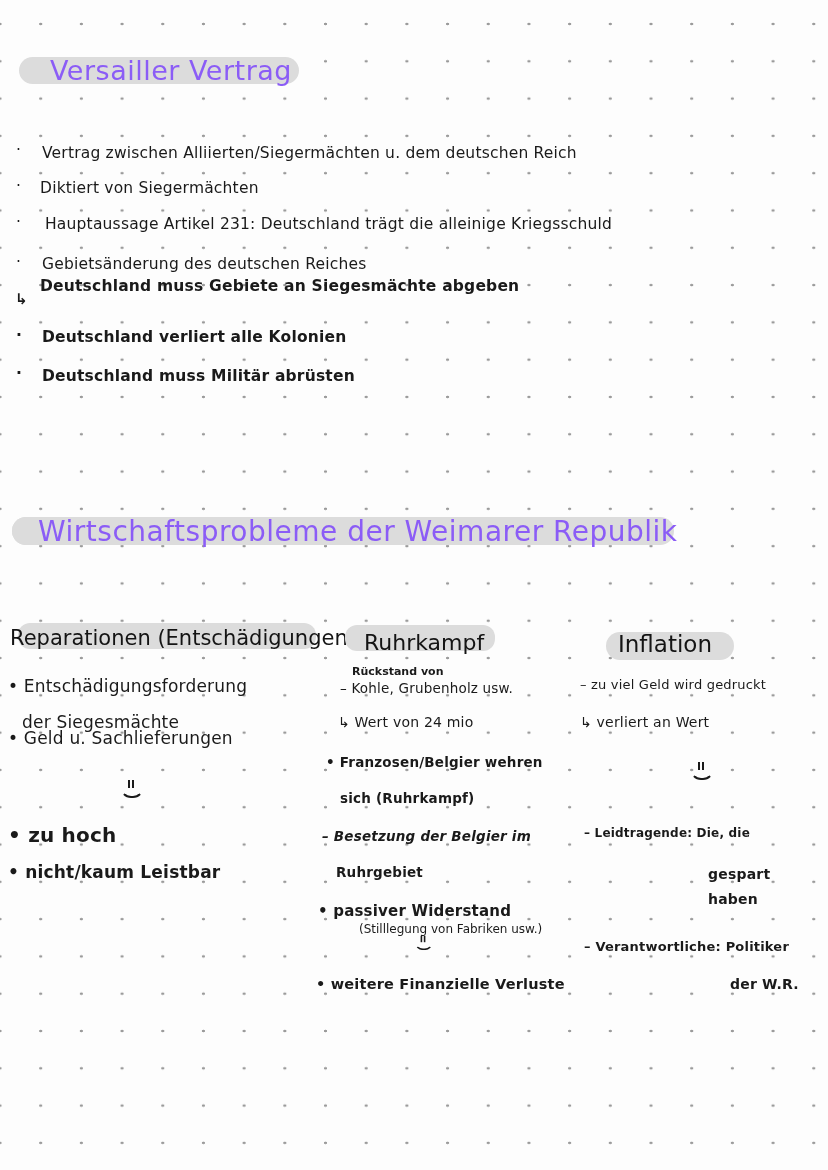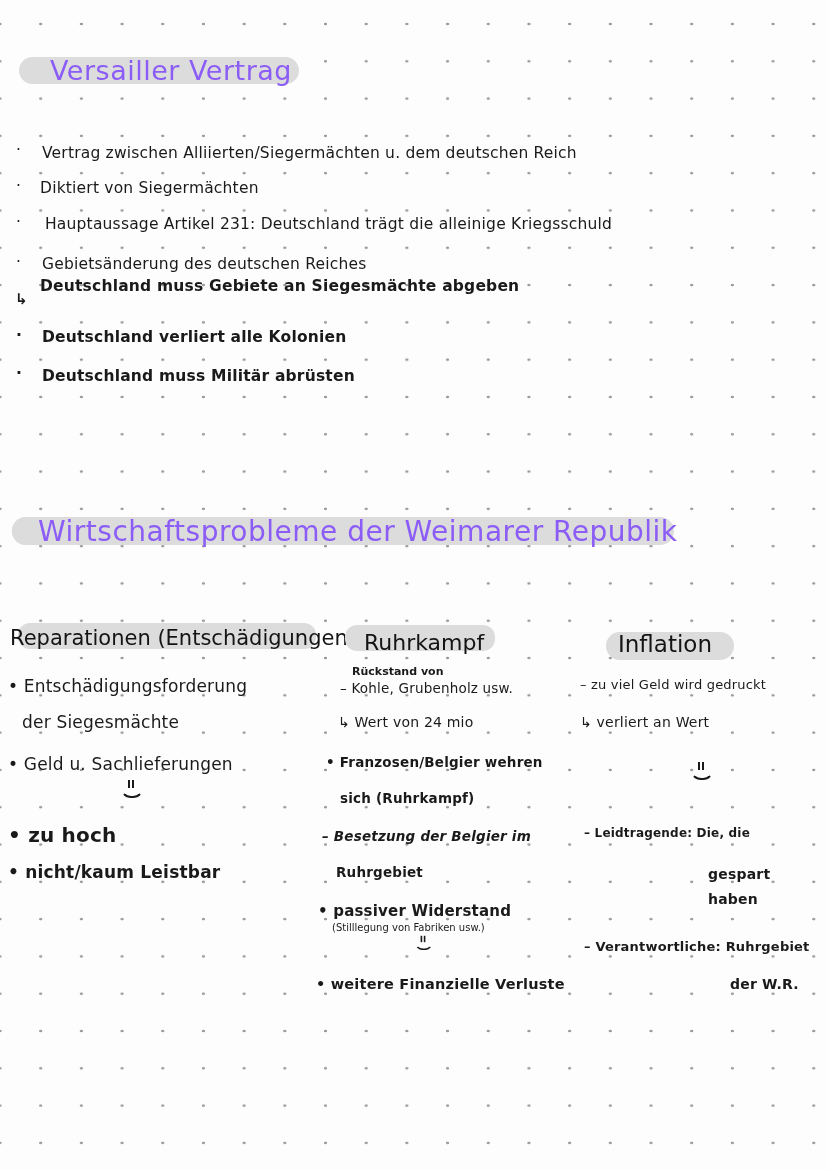--- a/index.html
+++ b/index.html
@@ -19,21 +19,21 @@
     .title {
       font-family: "DejaVu Sans", sans-serif; font-weight: 400;
       letter-spacing: 0.5px; color: #8b5cf6;
     }
     .t1 { font-size: 27px; }
     .t2 { font-size: 28px; }
     .sub { font-size: 22px; color: #141414; }
     .line { font-size: 15.5px; font-weight: 600; letter-spacing: 0.2px; }
     .line.light { font-weight: 400; }
     .small { font-size: 11px; font-weight: 600; }
-    .tiny { font-size: 10px; font-weight: 400; }
+    .tiny { font-size: 12px; font-weight: 400; margin-left: 27px; }
     .arrow { font-size: 15px; font-weight: 600; }
     .conclude {
       position: absolute; width: 26px; height: 18px;
     }
     .conclude::before {
       content: ""; position: absolute; left: 2px; top: 7px; width: 20px; height: 9px;
       border-bottom: 2.4px solid #1a1a1a; border-left: 2px solid transparent; border-right: 2px solid transparent;
       border-radius: 0 0 12px 12px;
     }
     .conclude::after {
@@ -69,21 +69,21 @@
 <div class="abs line" style="left:42px; top:367px;">Deutschland muss Militär abrüsten</div>
 
 <div class="hl" style="left:12px; top:517px; width:414px; height:28px; width:414px;"></div>
 <div class="hl" style="left:12px; top:517px; width:662px; height:28px;"></div>
 <div class="abs title t2" style="left:38px; top:515px;">Wirtschaftsprobleme der Weimarer Republik</div>
 
 <div class="hl" style="left:18px; top:623px; width:298px; height:26px; border-radius:12px;"></div>
 <div class="abs sub" style="left:10px; top:626px; font-size:21px;">Reparationen (Entschädigungen)</div>
 <div class="abs line light" style="left:8px; top:676px; font-size:17px;">• Entschädigungsforderung</div>
 <div class="abs line light" style="left:22px; top:712px; font-size:17px;">der Siegesmächte</div>
-<div class="abs line light" style="left:8px; top:754px; font-size:17px;">• Geld u. Sachlieferungen</div>
+<div class="abs line light" style="left:8px; top:728px; font-size:17px;">• Geld u. Sachlieferungen</div>
 <div class="conclude" style="left:118px; top:780px;"></div>
 <div class="abs line" style="left:8px; top:823px; font-size:20px;">• zu hoch</div>
 <div class="abs line" style="left:8px; top:862px; font-size:17px;">• nicht/kaum Leistbar</div>
 
 <div class="hl" style="left:345px; top:625px; width:150px; height:26px; border-radius:12px;"></div>
 <div class="abs sub" style="left:364px; top:630px;">Ruhrkampf</div>
 <div class="abs small" style="left:352px; top:665px;">Rückstand von</div>
 <div class="abs line light" style="left:340px; top:680px; font-size:13.5px;">– Kohle, Grubenholz usw.</div>
 <div class="abs line light" style="left:338px; top:714px; font-size:14px;">↳ Wert von 24 mio</div>
 <div class="abs line" style="left:326px; top:754px; font-size:13.5px;">• Franzosen/Belgier wehren</div>
@@ -96,14 +96,14 @@
 <div class="abs line" style="left:316px; top:976px; font-size:14.5px;">• weitere Finanzielle Verluste</div>
 
 <div class="hl" style="left:606px; top:632px; width:128px; height:28px;"></div>
 <div class="abs sub" style="left:618px; top:631px; font-size:23px;">Inflation</div>
 <div class="abs line light" style="left:580px; top:677px; font-size:13px;">– zu viel Geld wird gedruckt</div>
 <div class="abs line light" style="left:580px; top:714px; font-size:14px;">↳ verliert an Wert</div>
 <div class="conclude" style="left:688px; top:762px;"></div>
 <div class="abs line" style="left:584px; top:826px; font-size:12px;">– Leidtragende: Die, die</div>
 <div class="abs line" style="left:708px; top:866px; font-size:14px;">gespart</div>
 <div class="abs line" style="left:708px; top:891px; font-size:14px;">haben</div>
-<div class="abs line" style="left:584px; top:939px; font-size:13px;">– Verantwortliche: Ruhrgebiet</div>
+<div class="abs line" style="left:584px; top:939px; font-size:13px;">– Verantwortliche: Politiker</div>
 <div class="abs line" style="left:730px; top:976px; font-size:14px;">der W.R.</div>
 
 </body></html>

